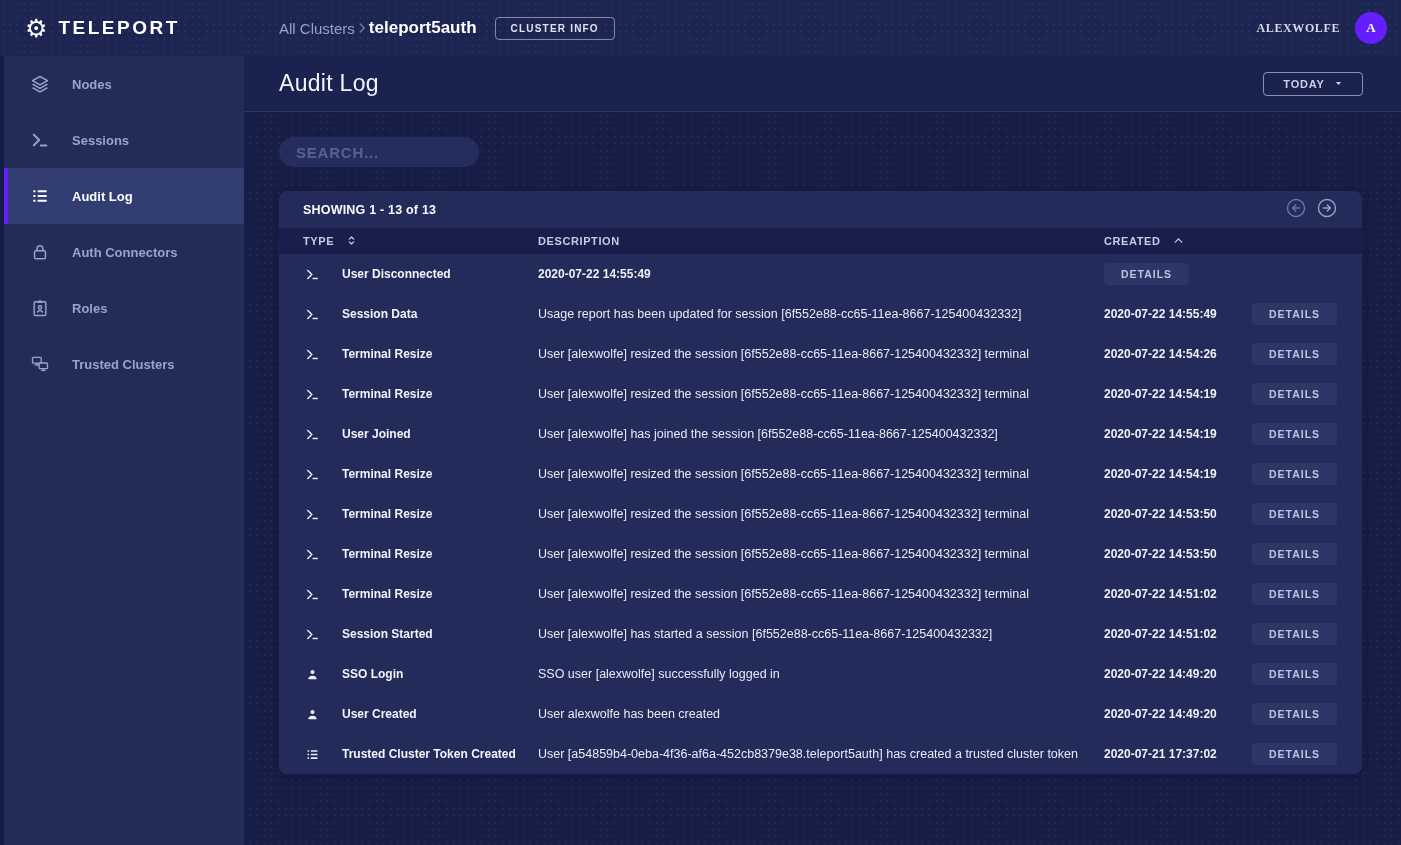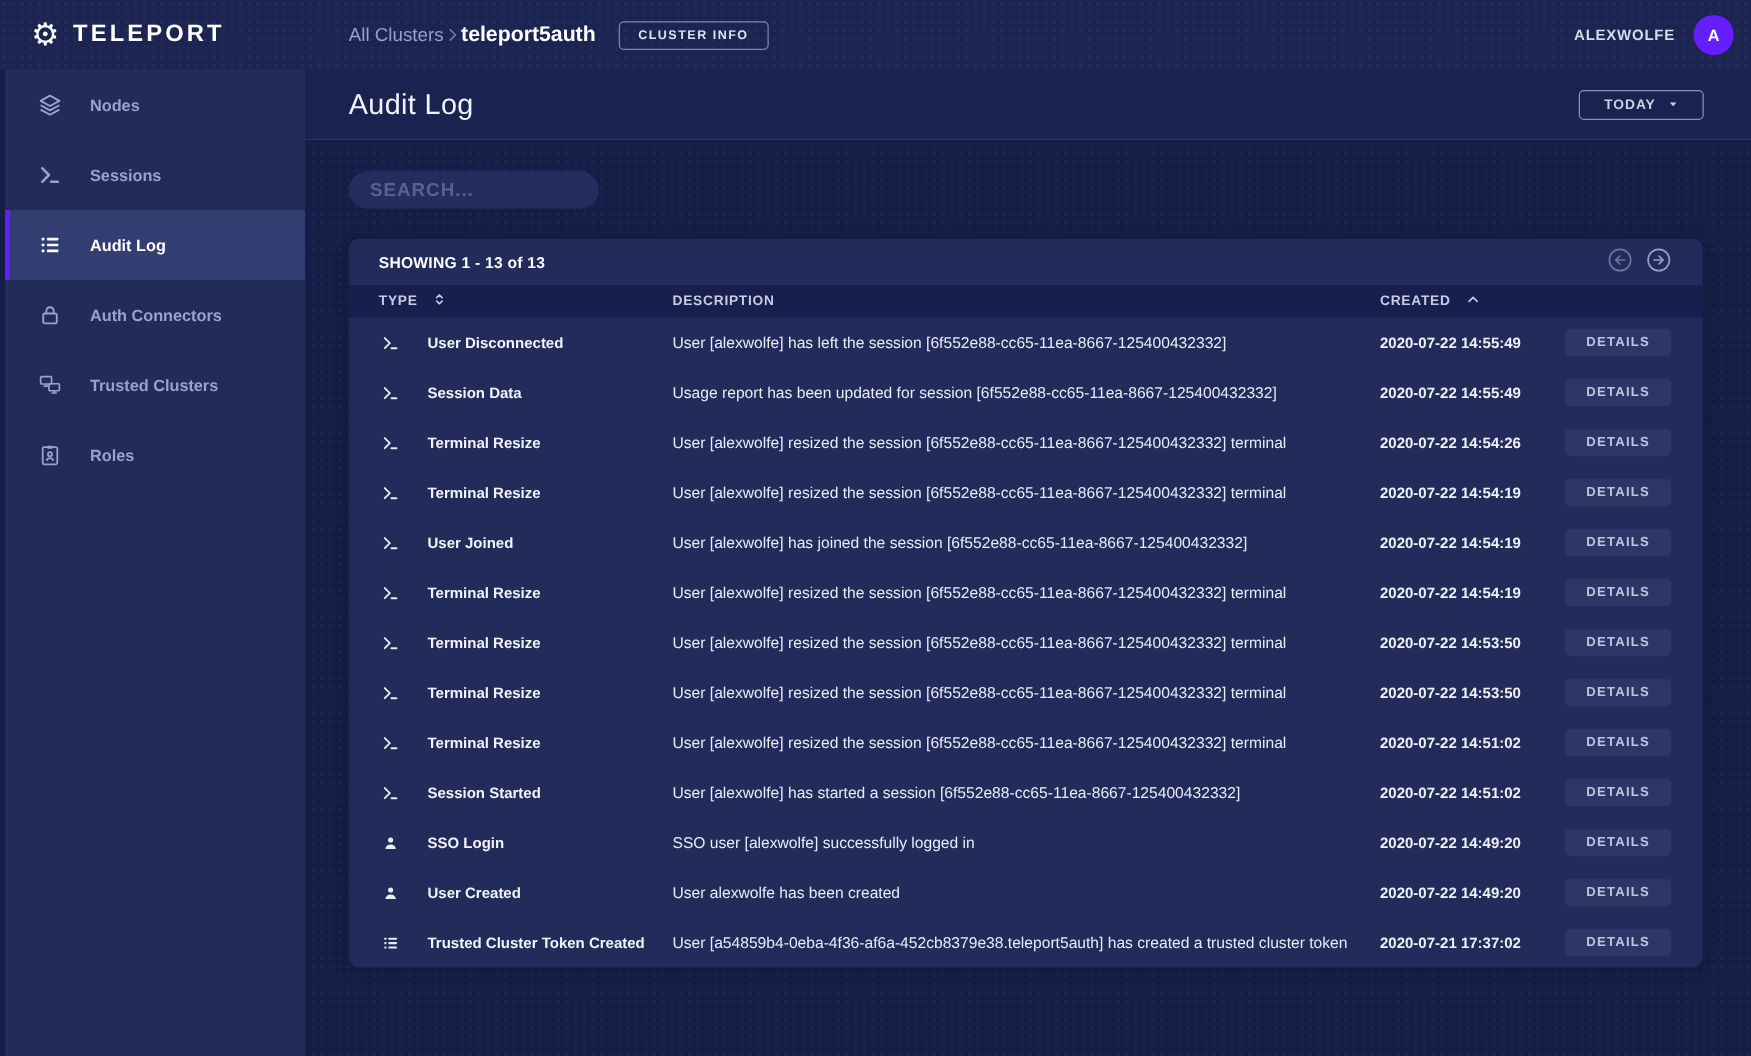--- a/index.html
+++ b/index.html
@@ -28,21 +28,21 @@
   .crumb-parent { color:#99a1c4; font-size:15px; cursor:pointer; }
   .crumb-sep { color:#717aa3; display:flex; }
   .crumb-sep svg { width:14px; height:14px; }
   .crumb-current { color:#ffffff; font-size:17px; font-weight:bold; }
   .cluster-info-btn {
     margin-left:18px; height:23px; padding:0 15px;
     background:transparent; border:1px solid rgba(255,255,255,0.45); border-radius:4px;
     color:#dfe2ee; font-family:inherit; font-size:10px; font-weight:bold; letter-spacing:1.2px;
     cursor:pointer; display:flex; align-items:center;
   }
-  .topbar-right { margin-left:auto; display:flex; align-items:center; gap:15px; padding-right:14px; }
+  .topbar-right { margin-left:auto; display:flex; align-items:center; gap:15px; padding-right:14px;font-family:Liberation Serif, serif; }
   .username { color:#d6dae9; font-size:12px; font-weight:bold; letter-spacing:0.6px; }
   .avatar {
     width:32px; height:32px; border-radius:50%;
     display:flex; align-items:center; justify-content:center;
     color:#ffffff; font-size:13px; font-weight:bold; cursor:pointer;
   }
 
   
   .sidebar { position:absolute; top:56px; left:4px; bottom:0; width:240px; background:#222c59; z-index:10; }
   .side-item {
@@ -179,41 +179,41 @@
     <span class="side-icon">
         <svg viewBox="0 0 24 24" fill="none" stroke="currentColor" stroke-width="1.8">
           <rect x="5.5" y="10.5" width="13" height="9.5" rx="1.5"></rect>
           <path d="M8.5 10.5 V8 a3.5 3.5 0 0 1 7 0 v2.5"></path>
         </svg>
       </span>
     <span class="side-label">Auth Connectors</span>
   </div>
     <div class="side-item">
     <span class="side-icon">
+        <svg viewBox="0 0 24 24" fill="none" stroke="currentColor" stroke-width="1.7">
+          <rect x="5" y="4.5" width="14" height="16.5" rx="1.5"></rect>
+          <rect x="9.3" y="3" width="5.4" height="3" rx="1" fill="currentColor" stroke="none"></rect>
+          <circle cx="12" cy="11.2" r="2"></circle>
+          <path d="M8.7 17.5 a3.4 3.4 0 0 1 6.6 0"></path>
+        </svg>
+      </span>
+    <span class="side-label">Roles</span>
+  </div>
+    <div class="side-item">
+    <span class="side-icon">
         <svg viewBox="0 0 24 24" fill="none" stroke="currentColor" stroke-width="1.6">
           <rect x="3" y="4" width="10.5" height="7" rx="1"></rect>
           <path d="M8.2 11 v2.2"></path>
           <path d="M5.6 13.2 h5.2"></path>
           <rect x="11" y="10.8" width="10" height="6.7" rx="1"></rect>
           <path d="M16 17.5 v2.2"></path>
           <path d="M13.4 19.7 h5.2"></path>
         </svg>
       </span>
     <span class="side-label">Trusted Clusters</span>
-  </div>
-    <div class="side-item">
-    <span class="side-icon">
-        <svg viewBox="0 0 24 24" fill="none" stroke="currentColor" stroke-width="1.7">
-          <rect x="5" y="4.5" width="14" height="16.5" rx="1.5"></rect>
-          <rect x="9.3" y="3" width="5.4" height="3" rx="1" fill="currentColor" stroke="none"></rect>
-          <circle cx="12" cy="11.2" r="2"></circle>
-          <path d="M8.7 17.5 a3.4 3.4 0 0 1 6.6 0"></path>
-        </svg>
-      </span>
-    <span class="side-label">Roles</span>
   </div>
   </aside>
 
 <div class="main">
   <div class="page-header">
     <h1 class="page-title">Audit Log</h1>
     <button class="today-btn">
       <span>TODAY</span>
       <span class="caret">
           <svg viewBox="0 0 24 24" fill="currentColor">
@@ -267,21 +267,20 @@
 
       <div class="tbody" id="tbody">
           <div class="trow">
     <span class="cell-icon">
               <svg viewBox="0 0 24 24" fill="none" stroke="currentColor" stroke-width="2.4" stroke-linecap="round" stroke-linejoin="round">
                 <path d="M4.5 5.5 L11 12 L4.5 18.5"></path>
                 <line x1="13" y1="18.5" x2="19.5" y2="18.5"></line>
               </svg>
             </span>
     <span class="cell-type">User Disconnected</span>
-    <span class="cell-desc">User [alexwolfe] has left the session [6f552e88-cc65-11ea-8667-125400432332]</span>
     <span class="cell-created">2020-07-22 14:55:49</span>
     <span class="cell-action">
       <button class="details-btn">DETAILS</button>
     </span>
   </div>
           <div class="trow">
     <span class="cell-icon">
               <svg viewBox="0 0 24 24" fill="none" stroke="currentColor" stroke-width="2.4" stroke-linecap="round" stroke-linejoin="round">
                 <path d="M4.5 5.5 L11 12 L4.5 18.5"></path>
                 <line x1="13" y1="18.5" x2="19.5" y2="18.5"></line>

